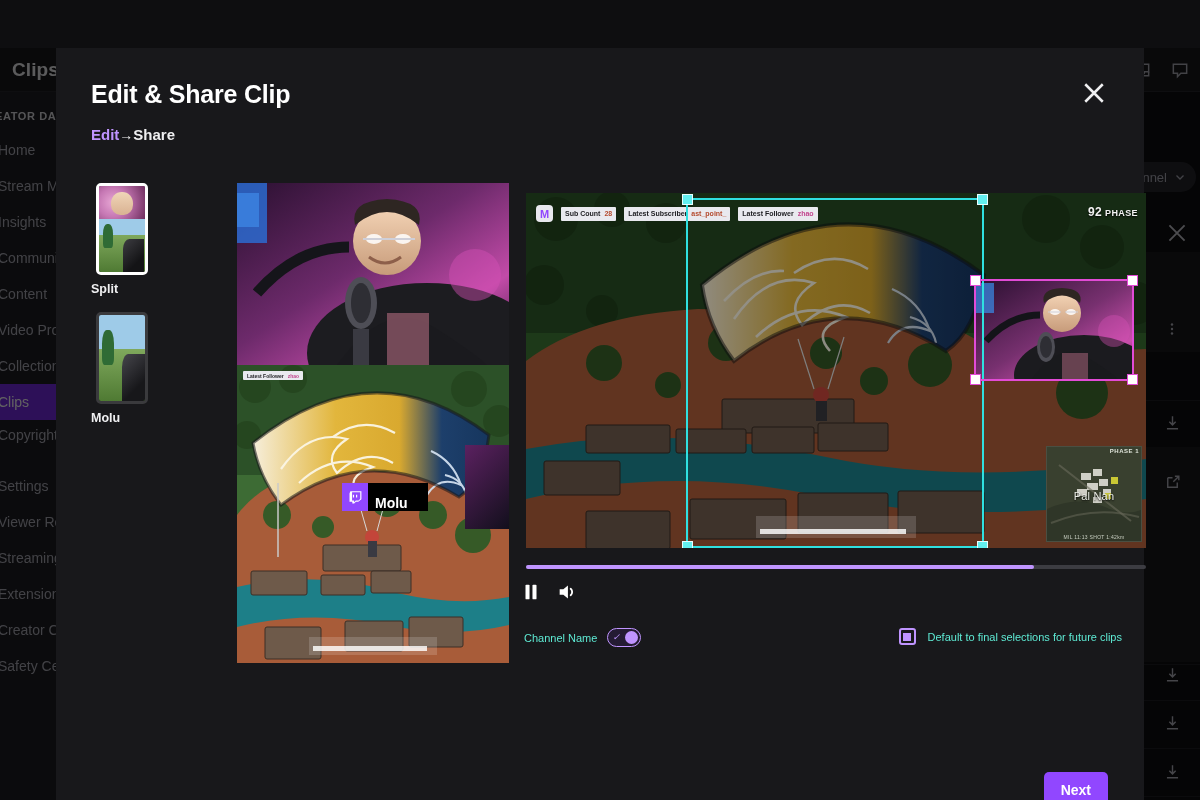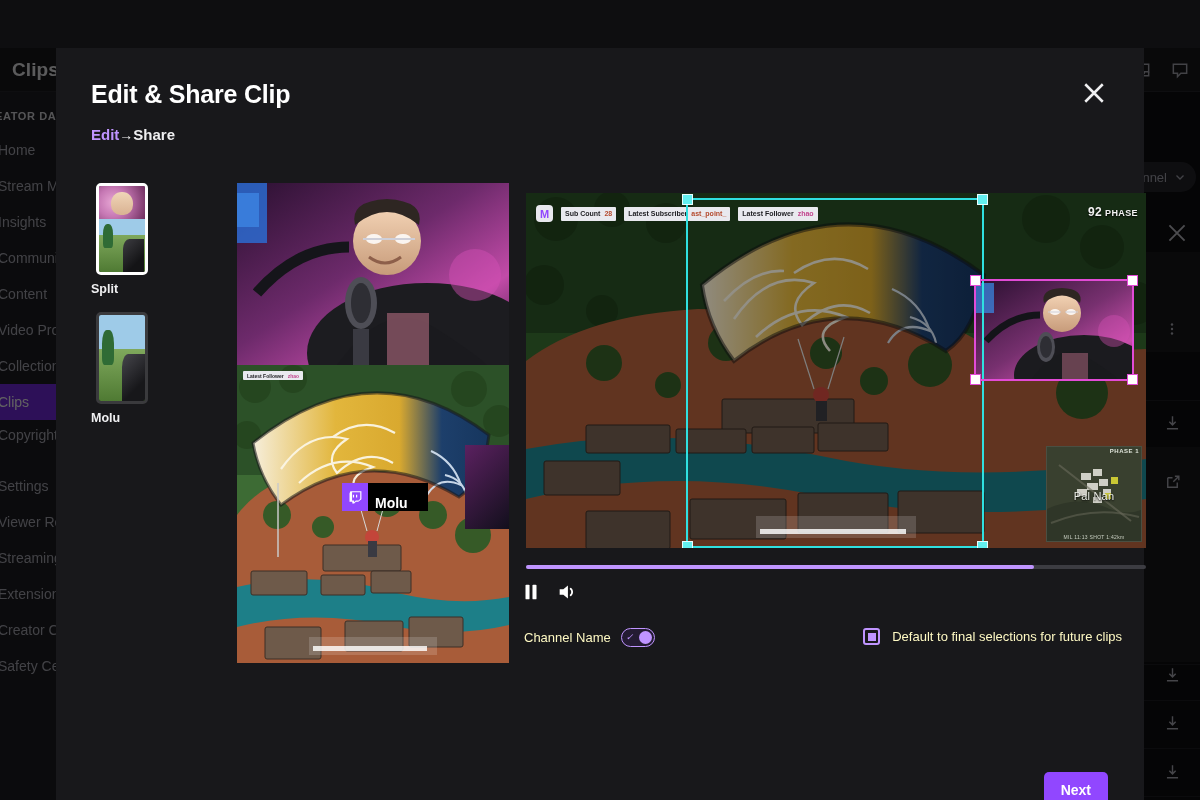--- a/index.html
+++ b/index.html
@@ -271,21 +271,21 @@
     position: absolute; left: 464px; top: 533px; display: flex; align-items: center; gap: 14px;
   }
   .tbtn { width: 22px; height: 22px; color: #fff; cursor: pointer; }
   .tbtn svg { width: 100%; height: 100%; display: block; fill: currentColor; }
 
   
   .ctl-left {
     position: absolute; left: 468px; top: 580px;
     display: flex; align-items: center; gap: 10px;
   }
-  .ctl-label { font-size: 13px; color: #fef9c3; }
+  .ctl-label { font-size: 11px; color: #5eead4; }
   .toggle {
     width: 34px; height: 19px; border-radius: 10px;
     border: 1.6px solid #bf94ff; background: #241b33;
     display: flex; align-items: center; justify-content: space-between;
     padding: 0 2px; cursor: pointer;
   }
   .toggle .chk { font-size: 9px; color: #bf94ff; line-height: 1; margin-left: 2px; }
   .toggle .knob { width: 13px; height: 13px; border-radius: 50%; background: #bf94ff; }
 
   .ctl-right {

